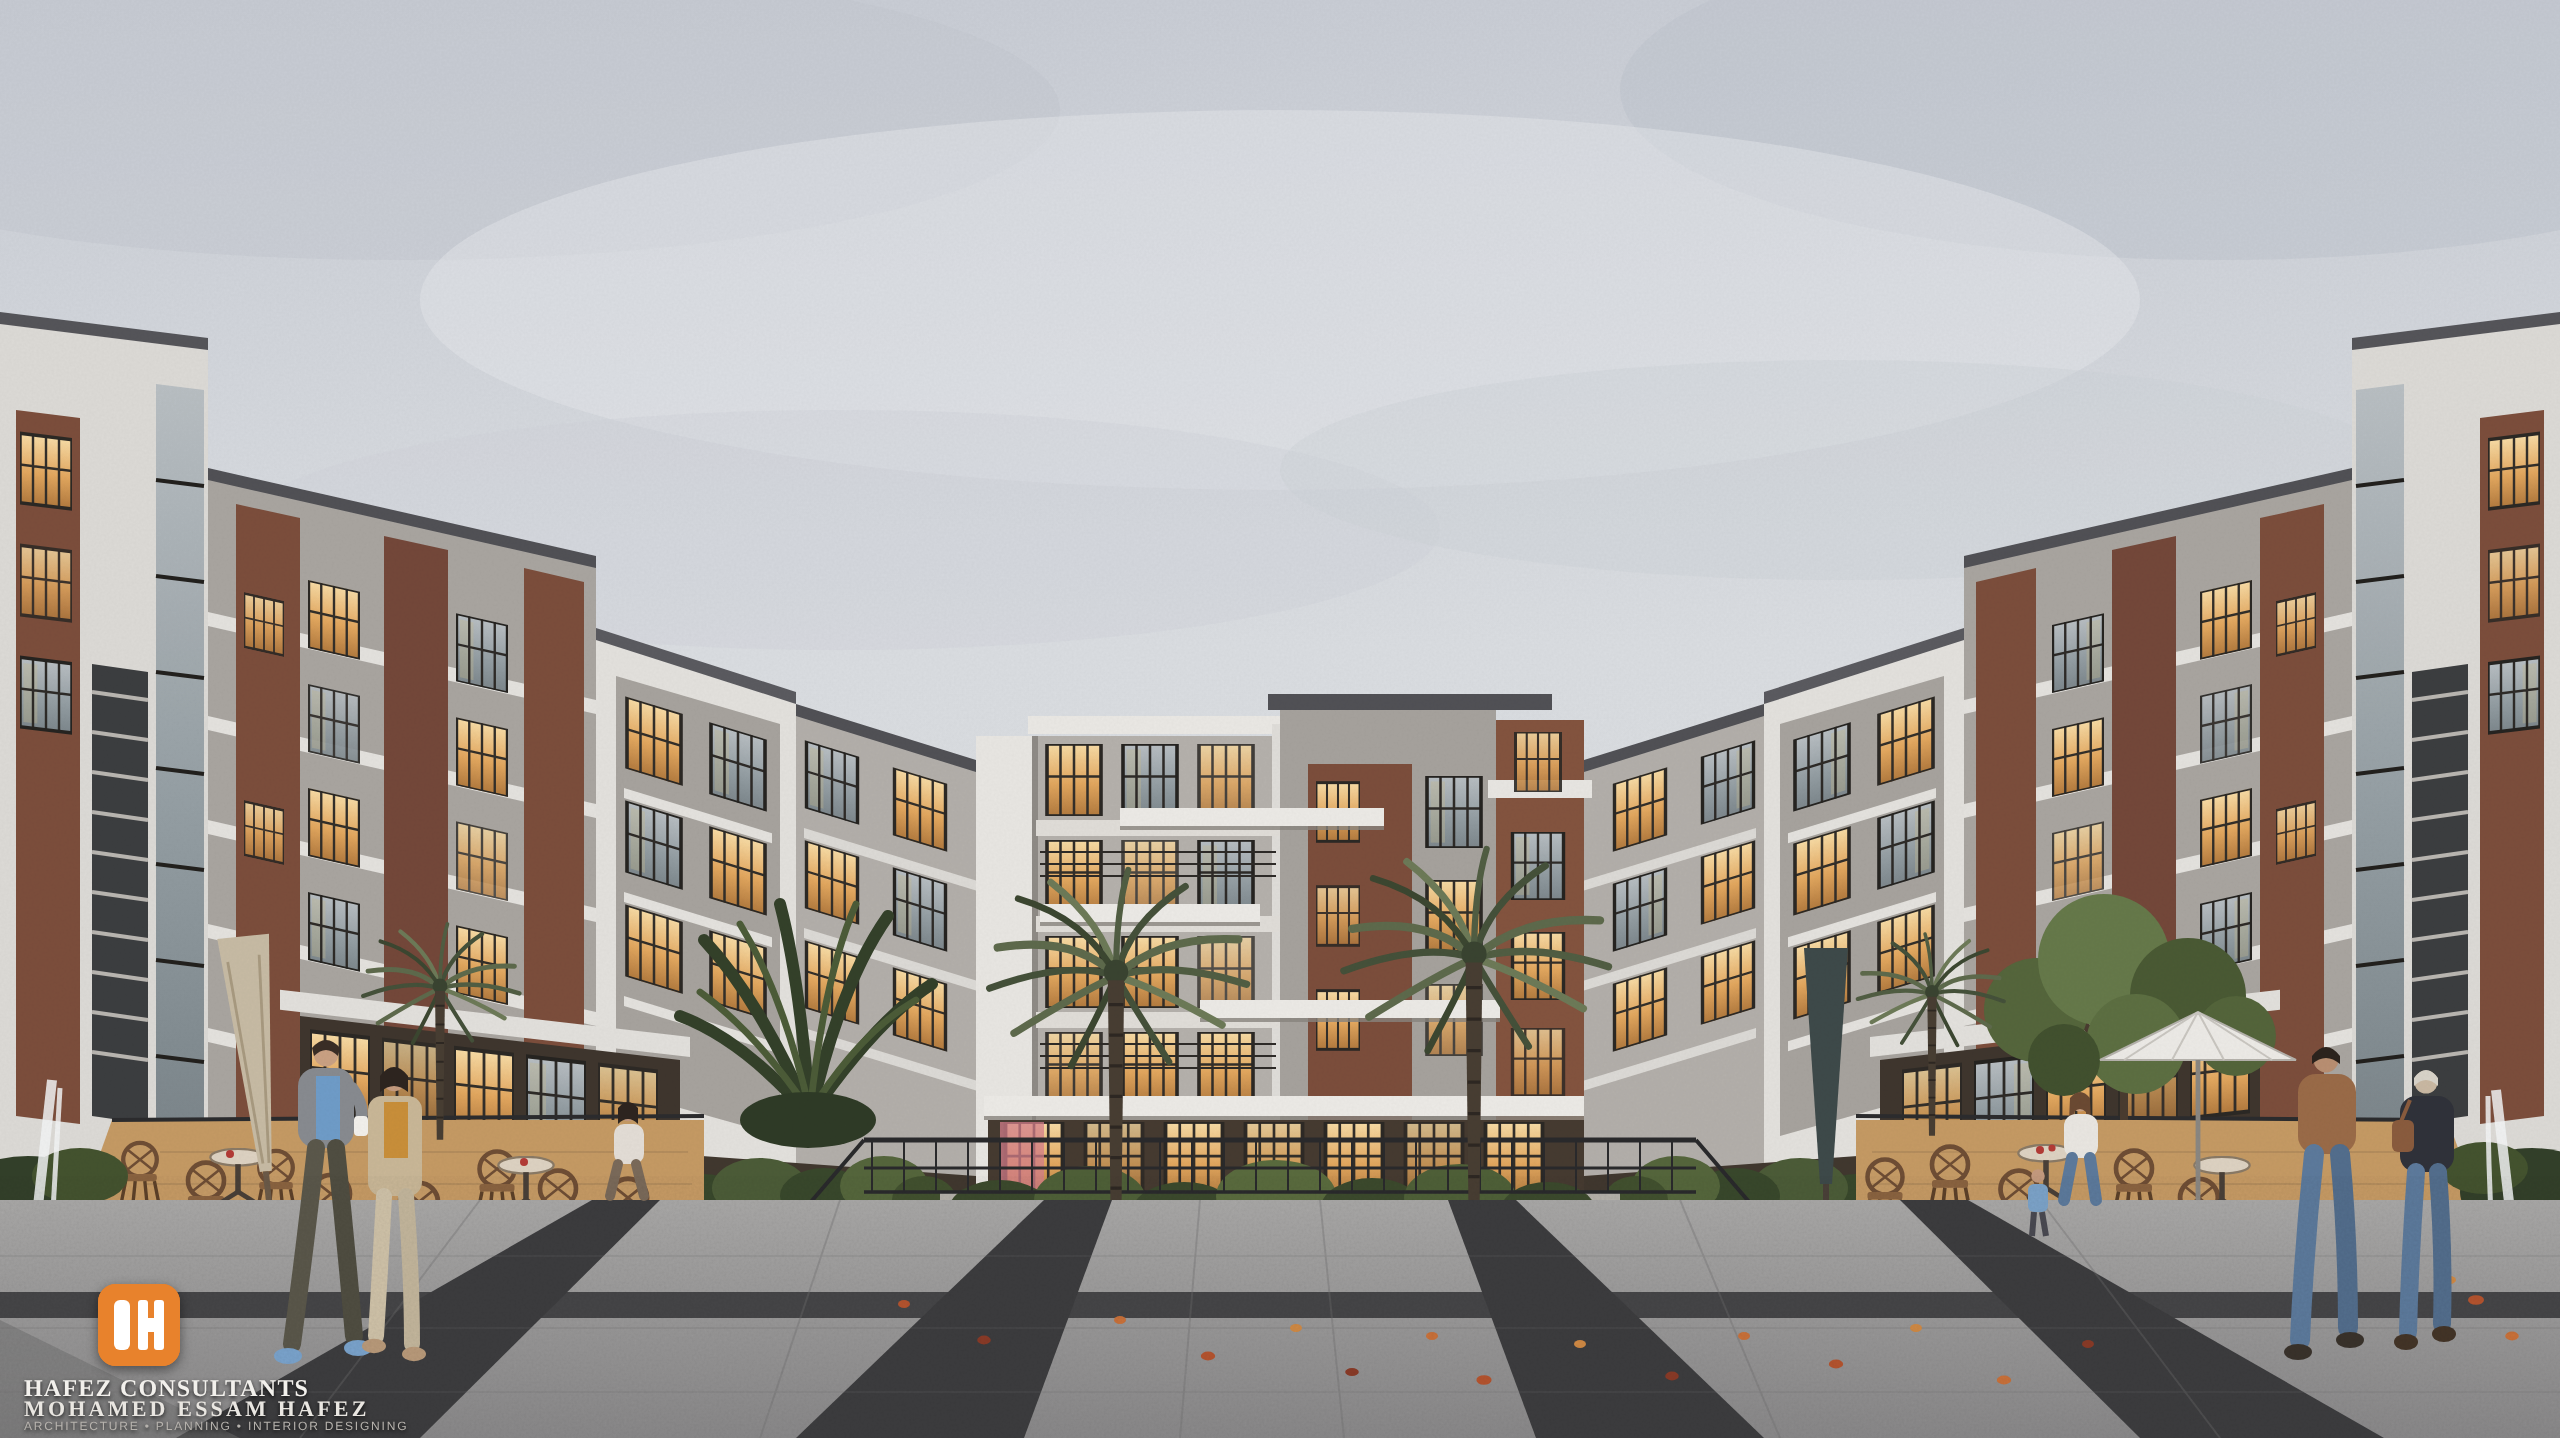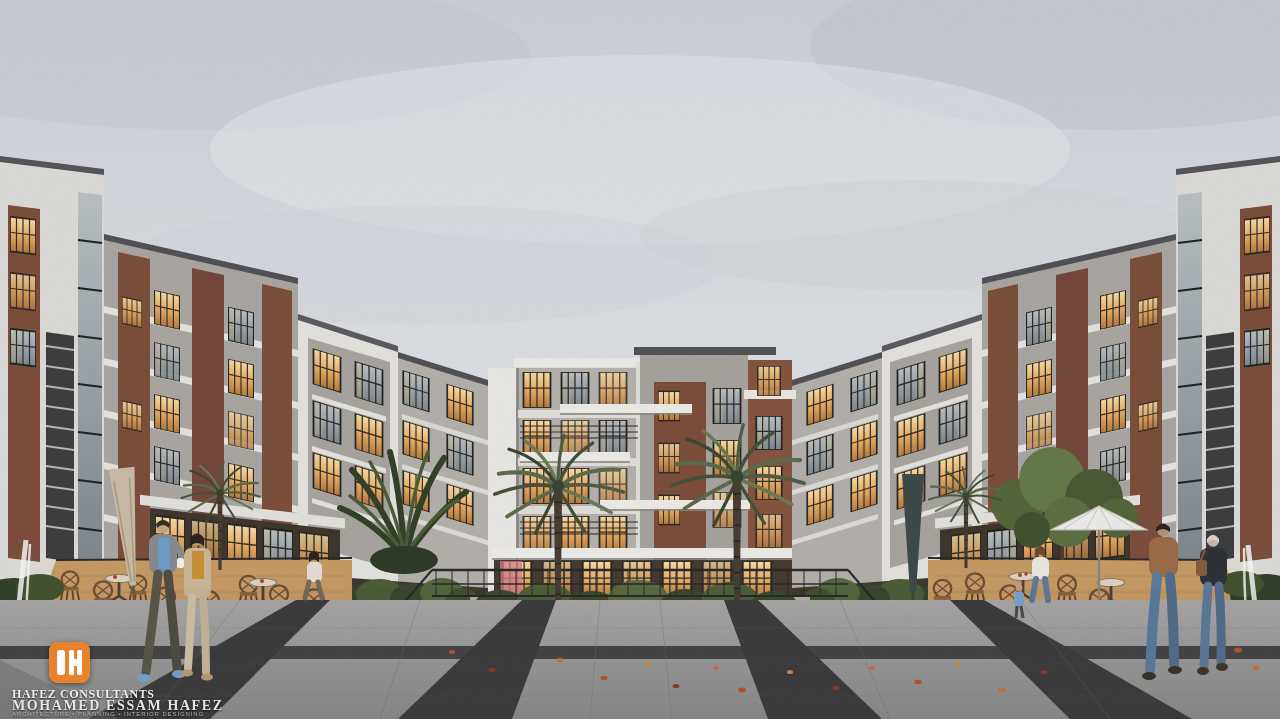--- a/index.html
+++ b/index.html
@@ -6,21 +6,21 @@
   #stage{position:relative;width:1280px;height:719px;overflow:hidden;background:#14532d;
          font-family:"Liberation Sans",sans-serif;}
   #stage svg{display:block;}
   
   .brand{position:absolute;left:12px;bottom:0px;width:300px;pointer-events:none;}
   .brand .mark{position:absolute;left:37px;bottom:36px;width:41px;height:41px;border-radius:9px;
                background:#e8822c;box-shadow:0 2px 6px rgba(0,0,0,.45);display:flex;align-items:center;justify-content:center;}
   .brand .lines{position:absolute;left:0px;bottom:1px;white-space:nowrap;text-shadow:0 1px 2px rgba(0,0,0,.8);}
   .brand .company{font-family:"Liberation Serif",serif;font-weight:bold;font-size:12px;letter-spacing:.6px;
                   color:#f2f0ec;line-height:12px;}
-  .brand .principal{font-family:"Liberation Serif",serif;font-weight:bold;font-size:14px;letter-spacing:1.6px;
+  .brand .principal{font-family:"Liberation Serif",serif;font-weight:bold;font-size:11px;letter-spacing:1.6px;
                     color:#e9e6e1;line-height:9px;margin-top:1px;}
   .brand .tagline{font-size:6px;letter-spacing:.9px;color:#b7b3ae;line-height:7px;margin-top:1px;}
 </style>
 </head>
 <body>
 
 <div id="stage">
 <svg width="1280" height="719" viewBox="0 0 1280 719" xmlns="http://www.w3.org/2000/svg">
   <defs>
     <linearGradient id="skyG" x1="0" y1="0" x2="0" y2="1">

